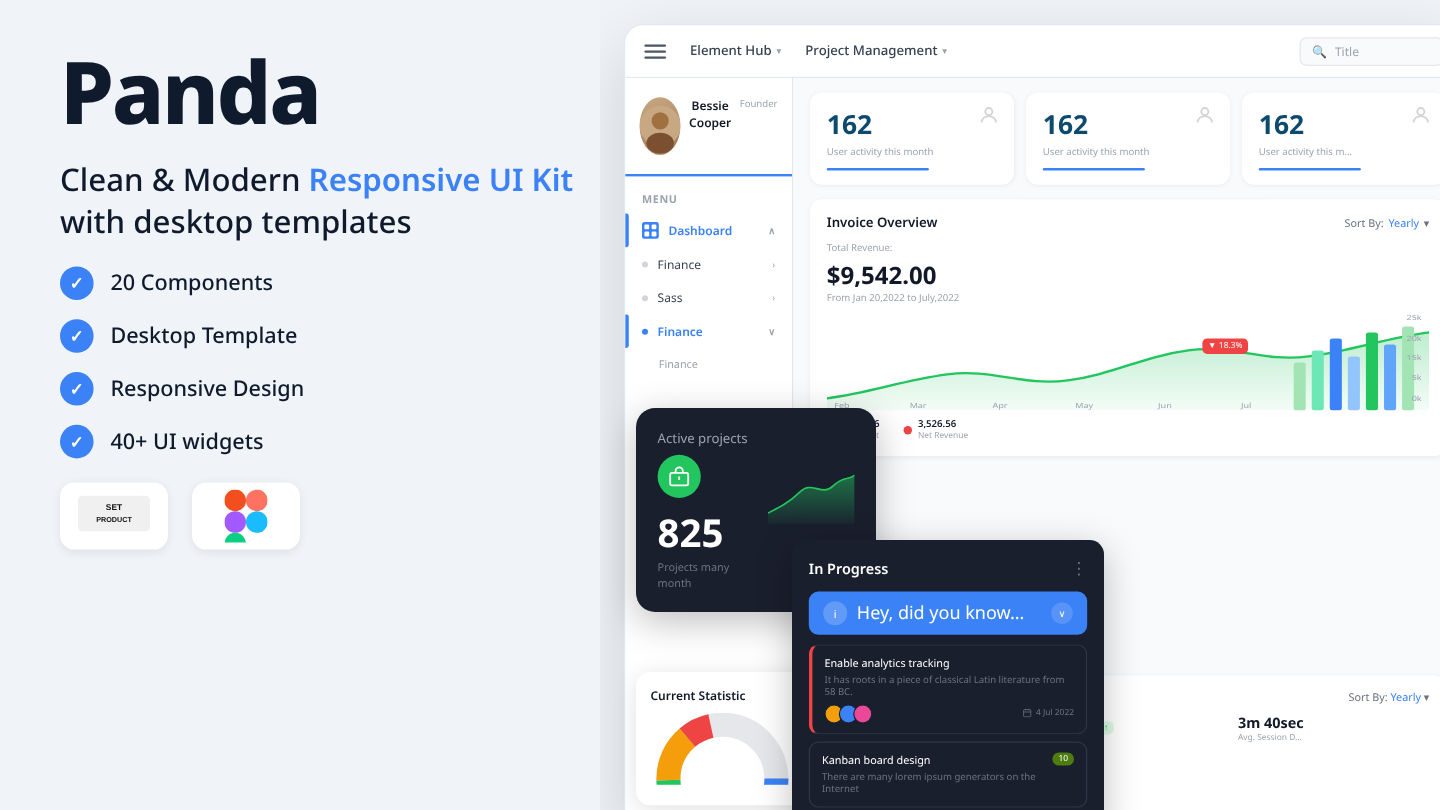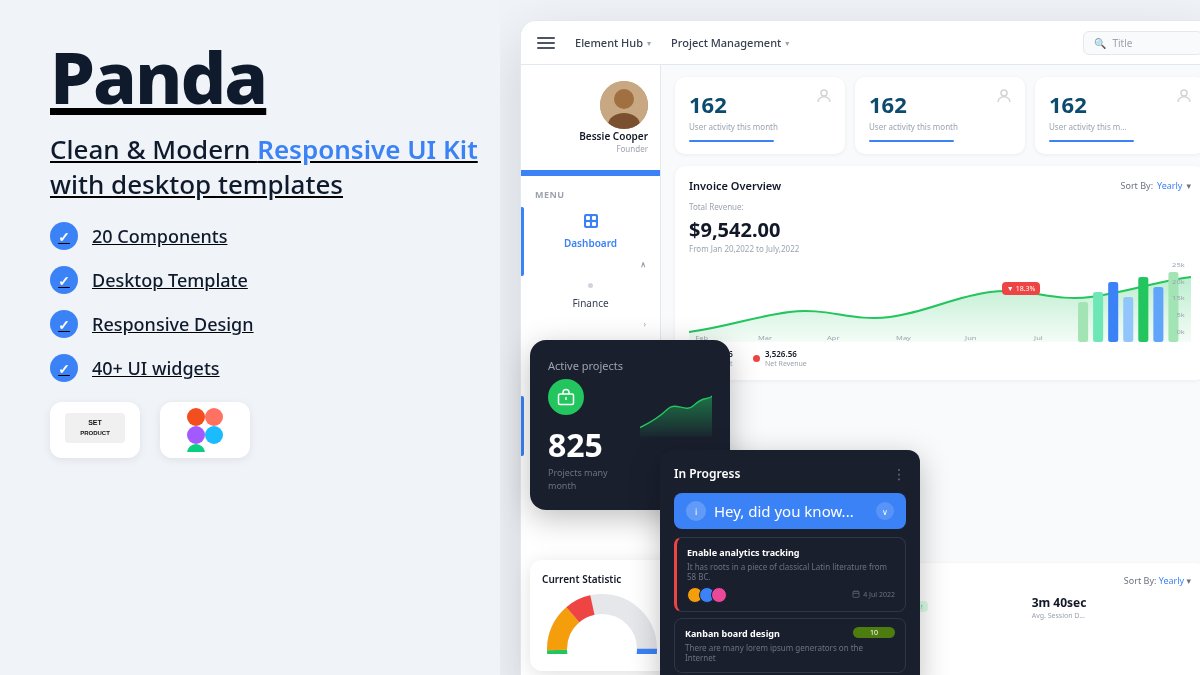--- a/index.html
+++ b/index.html
@@ -16,21 +16,20 @@
     .left-section {
       position: absolute;
       left: 0;
       top: 0;
       width: 540px;
       height: 487px;
       padding: 40px 50px;
       display: flex;
       flex-direction: column;
       justify-content: space-between;
-      text-decoration: underline;
     }
 
     .brand-title {
       font-size: 72px;
       font-weight: 800;
       color: #0f1b2d;
       line-height: 1;
       letter-spacing: -2px;
     }
 
@@ -205,24 +204,24 @@
     .dash-sidebar {
       width: 140px;
       background: white;
       border-right: 1px solid #e2e8f0;
       padding: 16px 0;
       flex-shrink: 0;
     }
 
     .dash-sidebar-profile {
       display: flex;
-      flex-direction: column;
-      align-items: flex-end;
+      flex-direction: row;
+      align-items: flex-start;
       padding: 0 12px 16px;
-      border-bottom: 6px solid #3b82f6;
+      border-bottom: 2px solid #3b82f6;
     }
 
     .dash-avatar-img {
       width: 48px;
       height: 48px;
       border-radius: 50%;
       background: linear-gradient(160deg, #c8a882 0%, #a07850 100%);
       display: flex;
       align-items: flex-end;
       justify-content: center;
@@ -253,21 +252,20 @@
 
     .dash-menu-item {
       display: flex;
       align-items: center;
       gap: 8px;
       padding: 7px 14px;
       font-size: 10px;
       color: #374151;
       cursor: pointer;
       position: relative;
-      flex-direction: column;
     }
 
     .dash-menu-item.active {
       color: #3b82f6;
       font-weight: 600;
     }
 
     .dash-menu-item.active::before {
       content: '';
       position: absolute;
@@ -591,21 +589,21 @@
 
     .task-item {
       border: 1px solid #2d3748;
       border-radius: 8px;
       padding: 8px 10px;
       margin-bottom: 6px;
     }
 
     .task-title {
       font-size: 9px;
-      font-weight: 700;
+      font-weight: 400;
       color: white;
       margin-bottom: 3px;
     }
 
     .task-desc {
       font-size: 8px;
       color: #6b7280;
       line-height: 1.3;
     }
 
@@ -641,21 +639,21 @@
     }
 
     .task-border-red {
       border-left: 3px solid #ef4444;
     }
 
     .task-badge {
       background: #4d7c0f;
       color: white;
       font-size: 7px;
-      padding: 1px 17px;
+      padding: 1px 5px;
       border-radius: 8px;
       position: absolute;
       right: 10px;
     }
 
     
     .floating-card-3 {
       position: absolute;
       left: 30px;
       top: 560px;

